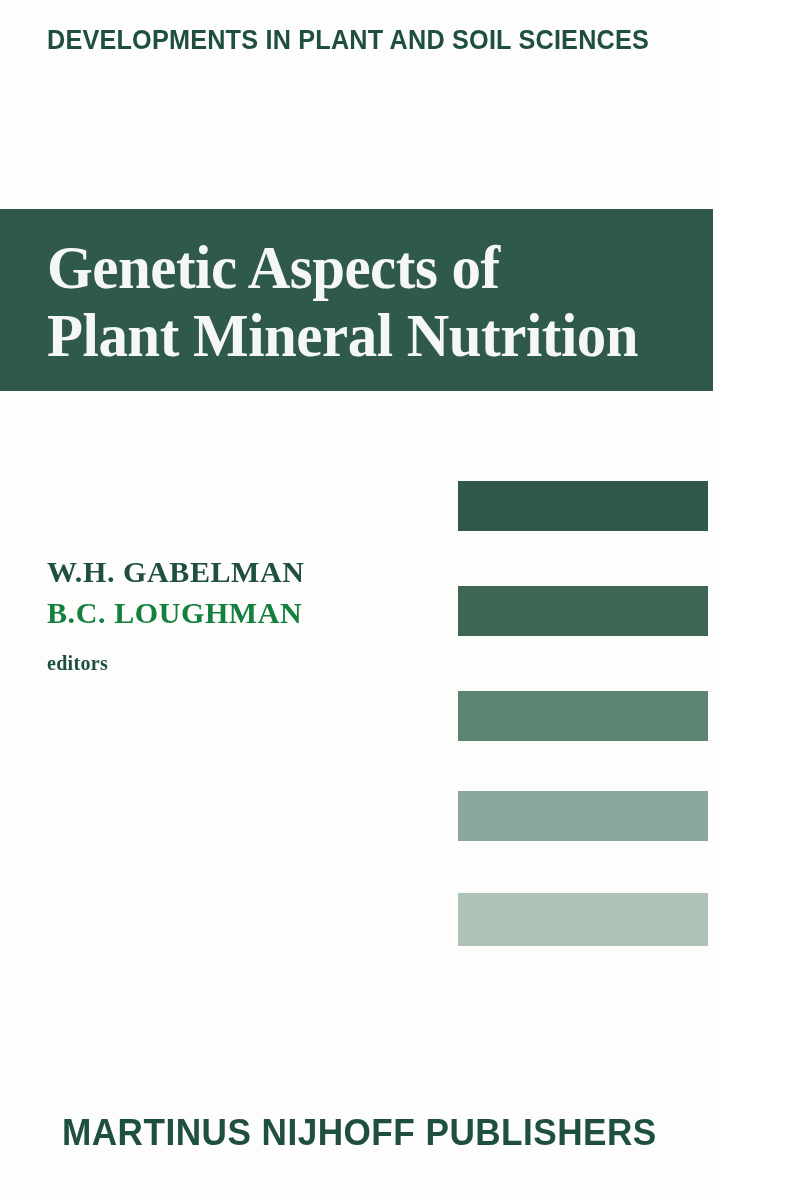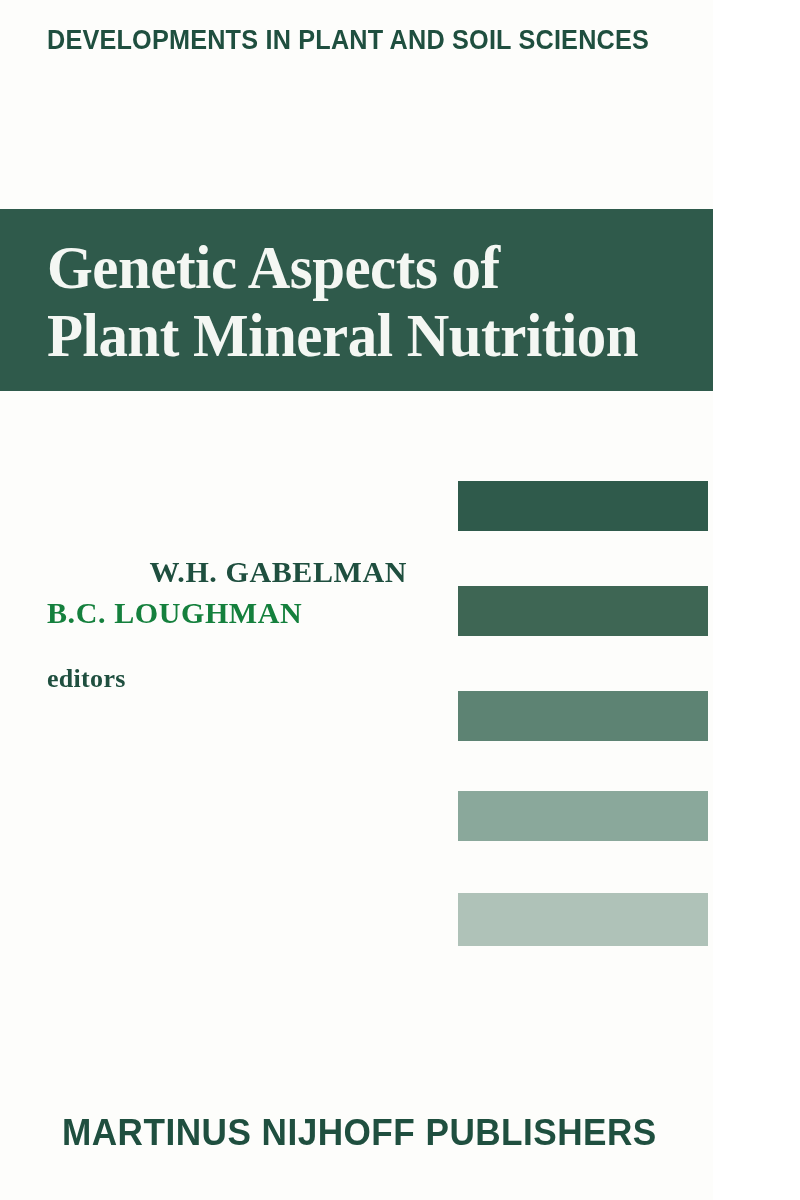--- a/index.html
+++ b/index.html
@@ -78,25 +78,25 @@
   .editor-name {
     color: #1f4f3f;
     font-family: "Liberation Serif", serif;
     font-weight: bold;
     font-size: 30px;
     line-height: 41px;
     letter-spacing: 0.6px;
     white-space: nowrap;
   }
   #editors-role {
-    margin-top: 30px;
+    margin-top: 14px;
     color: #1f4f3f;
     font-family: "Liberation Serif", serif;
     font-weight: bold;
-    font-size: 26px;
+    font-size: 20px;
     line-height: 32px;
     letter-spacing: 0.3px;
   }
 
   
   #bar-stack {
     position: absolute;
     left: 458px;
     top: 481px;
     width: 250px;
@@ -134,21 +134,21 @@
   <div id="series-header" style="color: rgb(31, 79, 63);">DEVELOPMENTS IN PLANT AND SOIL SCIENCES</div>
 
   <div id="title-band" style="background: rgb(47, 90, 75);">
     <div id="title-band-inner">
       <div class="title-line" style="color: rgb(244, 247, 243);">Genetic Aspects of</div>
       <div class="title-line" style="color: rgb(244, 247, 243);">Plant Mineral Nutrition</div>
     </div>
   </div>
 
   <div id="editors-block">
-    <div class="editor-name" style="color: rgb(31, 79, 63); text-align: right;">W.H. GABELMAN</div>
+    <div class="editor-name" style="color: rgb(31, 79, 63);">W.H. GABELMAN</div>
     <div class="editor-name" style="color: #15803d;">B.C. LOUGHMAN</div>
     <div id="editors-role" style="color: rgb(31, 79, 63);">editors</div>
   </div>
 
   <div id="bar-stack">
       <div class="deco-bar" style="top: 0px; height: 50px; background: rgb(47, 90, 75);"></div>
       <div class="deco-bar" style="top: 105px; height: 50px; background: rgb(62, 102, 84);"></div>
       <div class="deco-bar" style="top: 210px; height: 50px; background: rgb(93, 131, 115);"></div>
       <div class="deco-bar" style="top: 310px; height: 50px; background: rgb(138, 168, 155);"></div>
       <div class="deco-bar" style="top: 412px; height: 53px; background: rgb(175, 194, 184);"></div>

